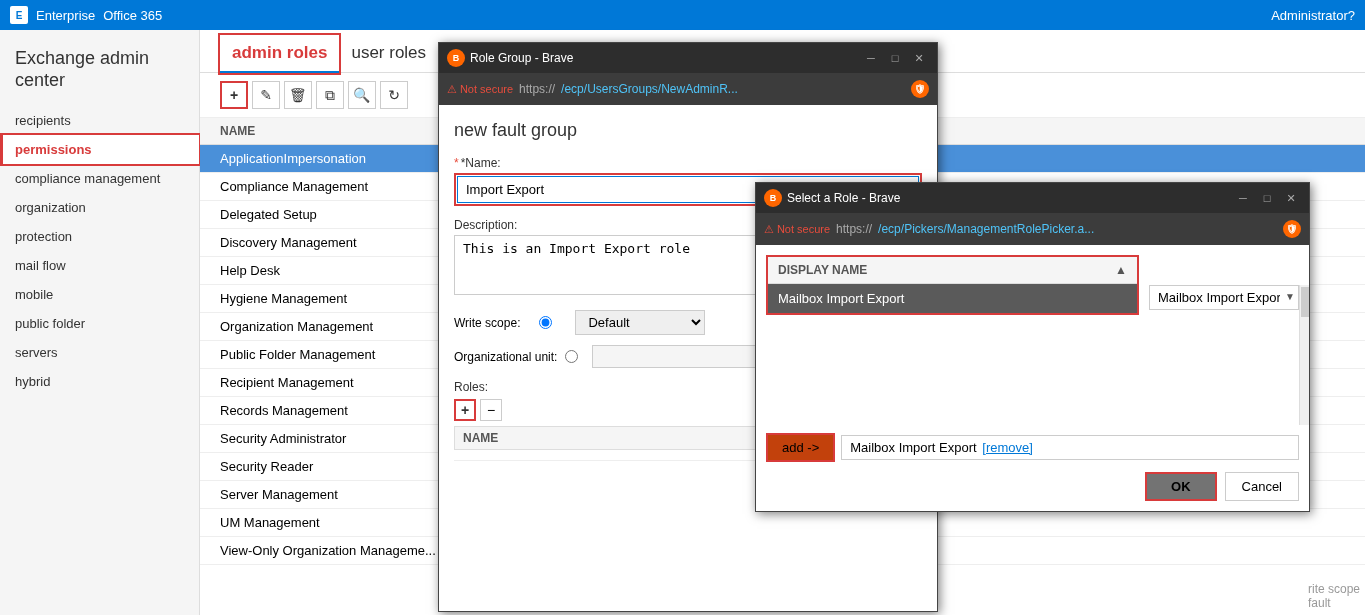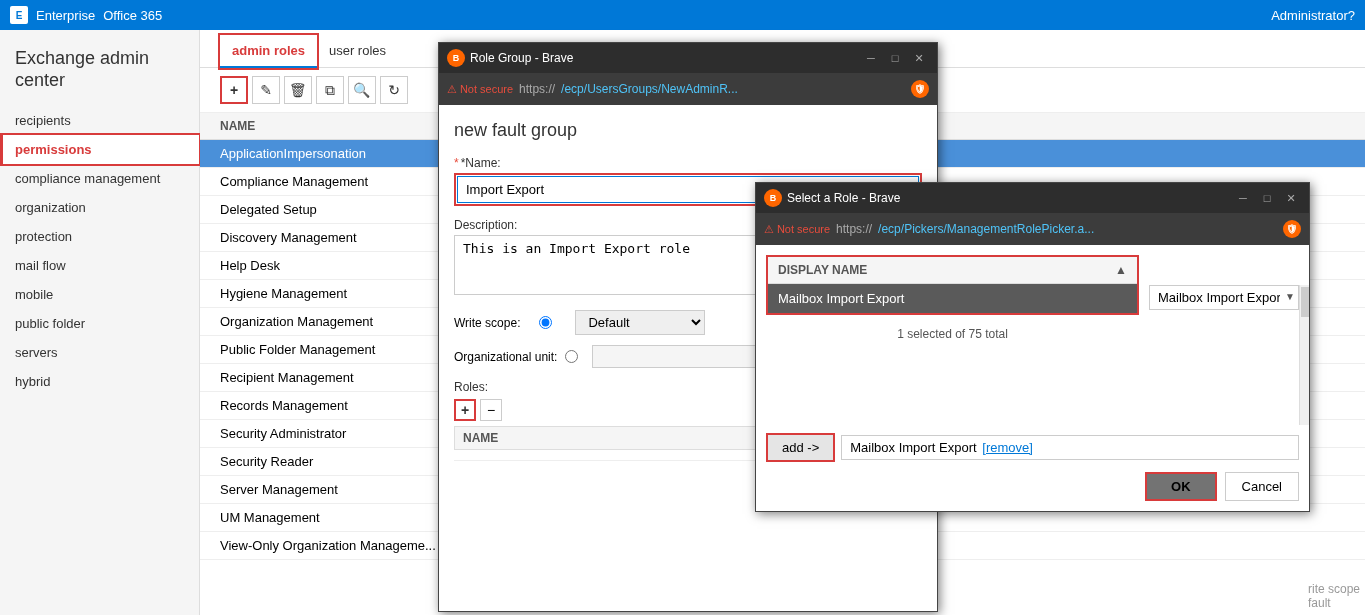--- a/index.html
+++ b/index.html
@@ -38,21 +38,21 @@
     .sidebar-item.highlighted {
       outline: 2px solid #d83b3b;
     }
 
     
     .content { flex: 1; background: white; padding: 0; overflow: hidden; position: relative; }
 
     
     .tabs { display: flex; border-bottom: 1px solid #ddd; padding: 0 20px; margin-top: 5px; }
     .tab {
-      padding: 8px 12px; cursor: pointer; color: #333; font-size: 13px;
+      padding: 8px 12px; cursor: pointer; color: #333; font-size: 17px;
       border-bottom: 2px solid transparent; margin-bottom: -1px;
     }
     .tab.active { color: #0078d7; border-bottom: 2px solid #0078d7; font-weight: 600; }
     .tab.outlined { outline: 2px solid #d83b3b; color: #d83b3b; }
 
     
     .toolbar { display: flex; align-items: center; gap: 4px; padding: 8px 20px; border-bottom: 1px solid #eee; }
     .toolbar-btn {
       width: 28px; height: 28px; border: 1px solid #ccc; background: white;
       display: flex; align-items: center; justify-content: center; cursor: pointer;
@@ -114,21 +114,21 @@
     .btn.primary { background: #0078d7; color: white; border-color: #0078d7; }
 
     
     .select-role-window { position: fixed; }
     .role-list-container { border: 1px solid #d83b3b; margin-bottom: 8px; }
     .role-list-header { padding: 6px 10px; background: #f5f5f5; border-bottom: 1px solid #ddd; font-size: 12px; font-weight: 600; color: #555; text-transform: uppercase; display: flex; justify-content: space-between; align-items: center; }
     .role-list-item { padding: 7px 10px; font-size: 13px; cursor: pointer; }
     .role-list-item.selected { background: #5a5a5a; color: white; }
     .role-selected-count { text-align: center; font-size: 12px; color: #555; padding: 4px; }
     .add-section { display: flex; align-items: center; gap: 6px; margin-bottom: 10px; }
-    .add-btn { padding: 5px 14px; border: 2px solid #d83b3b; background: #e5e5e5; cursor: pointer; font-size: 13px; }
+    .add-btn { padding: 5px 14px; border: 2px solid #d83b3b; background: #c2410c; cursor: pointer; font-size: 13px; }
     .selected-roles-input { flex: 1; border: 1px solid #ccc; padding: 4px 8px; font-size: 13px; background: white; }
     .dialog-footer { display: flex; justify-content: flex-end; gap: 8px; }
     .ok-btn { padding: 5px 24px; border: 2px solid #d83b3b; background: #737373; cursor: pointer; font-size: 13px; font-weight: 600; }
     .cancel-btn { padding: 5px 16px; border: 1px solid #ccc; background: white; cursor: pointer; font-size: 13px; }
 
     
     .bg-content { position: absolute; bottom: 0; right: 0; color: #999; font-size: 12px; padding: 5px; }
   </style>
 </head>
 <body>
@@ -304,21 +304,20 @@
     <div style="display:flex; gap:10px; flex:1; margin-bottom:8px;">
 
       <div style="flex:1; position:relative;">
         <div class="role-list-container" style="border: 2px solid #d83b3b;">
           <div class="role-list-header">
             <span>DISPLAY NAME</span>
             <span>▲</span>
           </div>
           <div class="role-list-item selected">Mailbox Import Export</div>
         </div>
-        <div class="role-selected-count">1 selected of 75 total</div>
       </div>
 
       <div style="width:150px; display:flex; flex-direction:column; justify-content:flex-start; padding-top:30px; position:relative;">
         <div style="position:relative; height:100%;">
           <input type="text" value="Mailbox Import Export" style="width: 100%; border: 1px solid rgb(204, 204, 204); padding: 4px 18px 4px 8px; font-size: 13px;">
           <span style="position:absolute; right:4px; top:6px; font-size:10px; color:#555;">▼</span>
           
           <div style="position:absolute; right:-12px; top:0; width:12px; height:100%; background:#f0f0f0; border-left:1px solid #ddd;">
             <div style="width:10px; height:30px; background:#ccc; margin:2px auto;"></div>
           </div>

